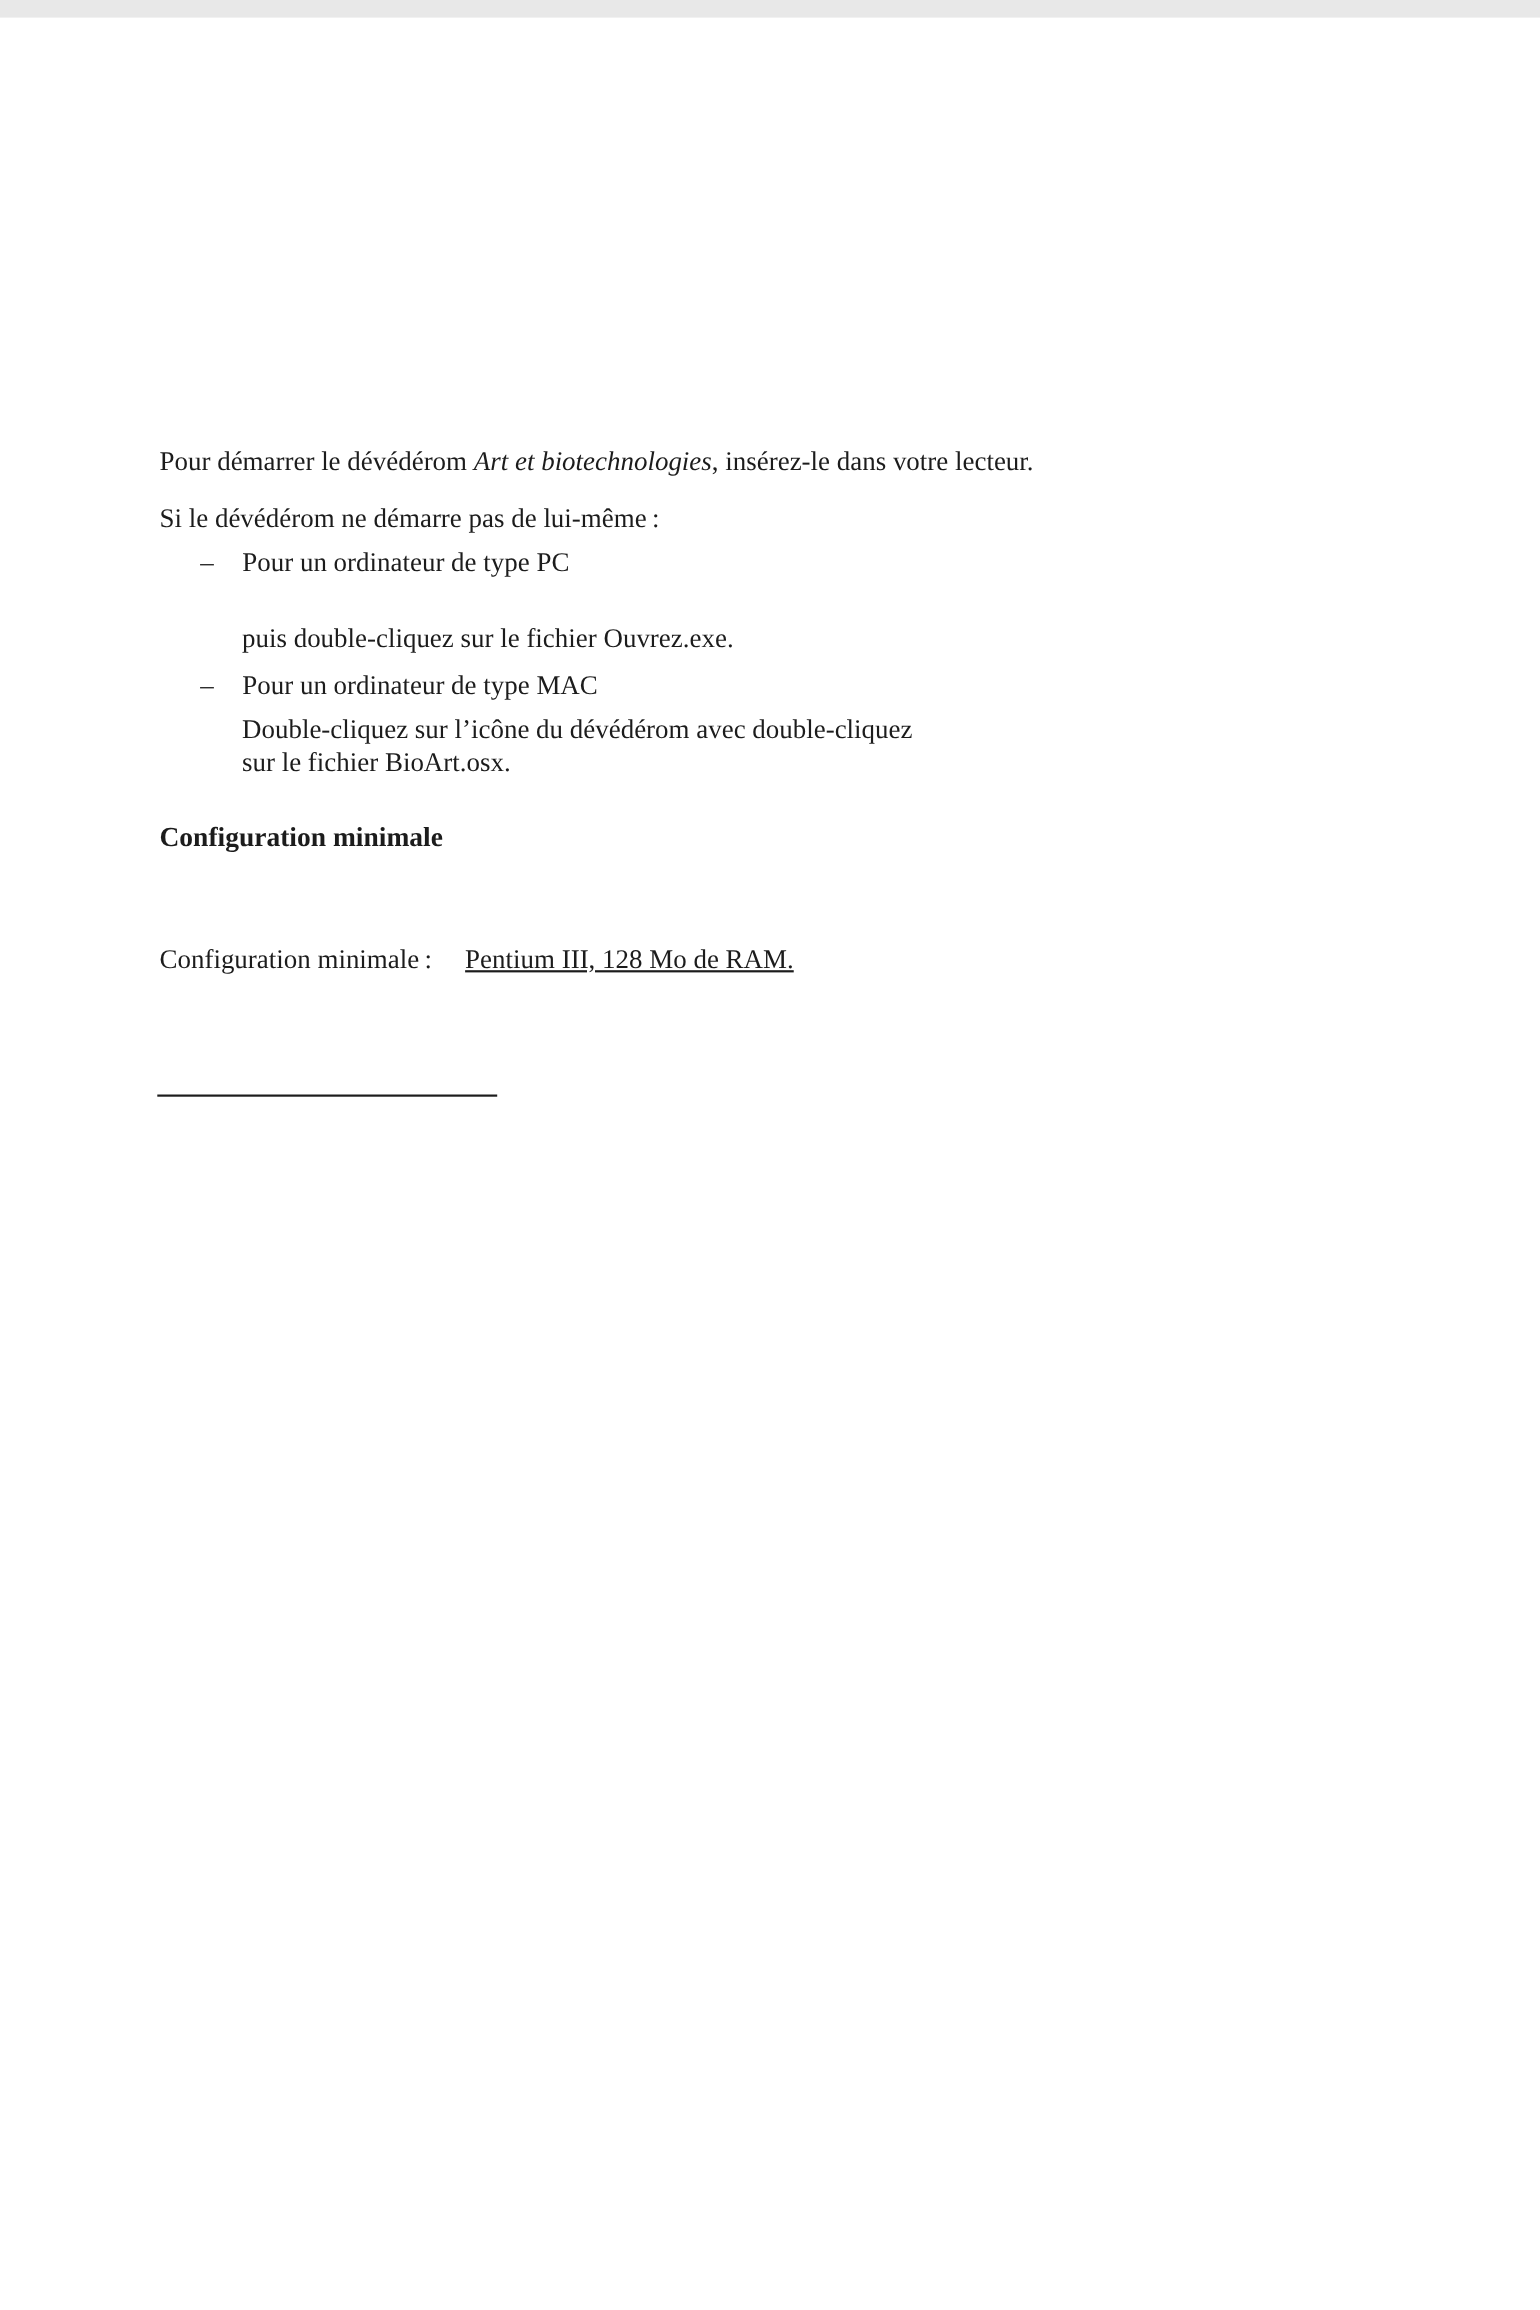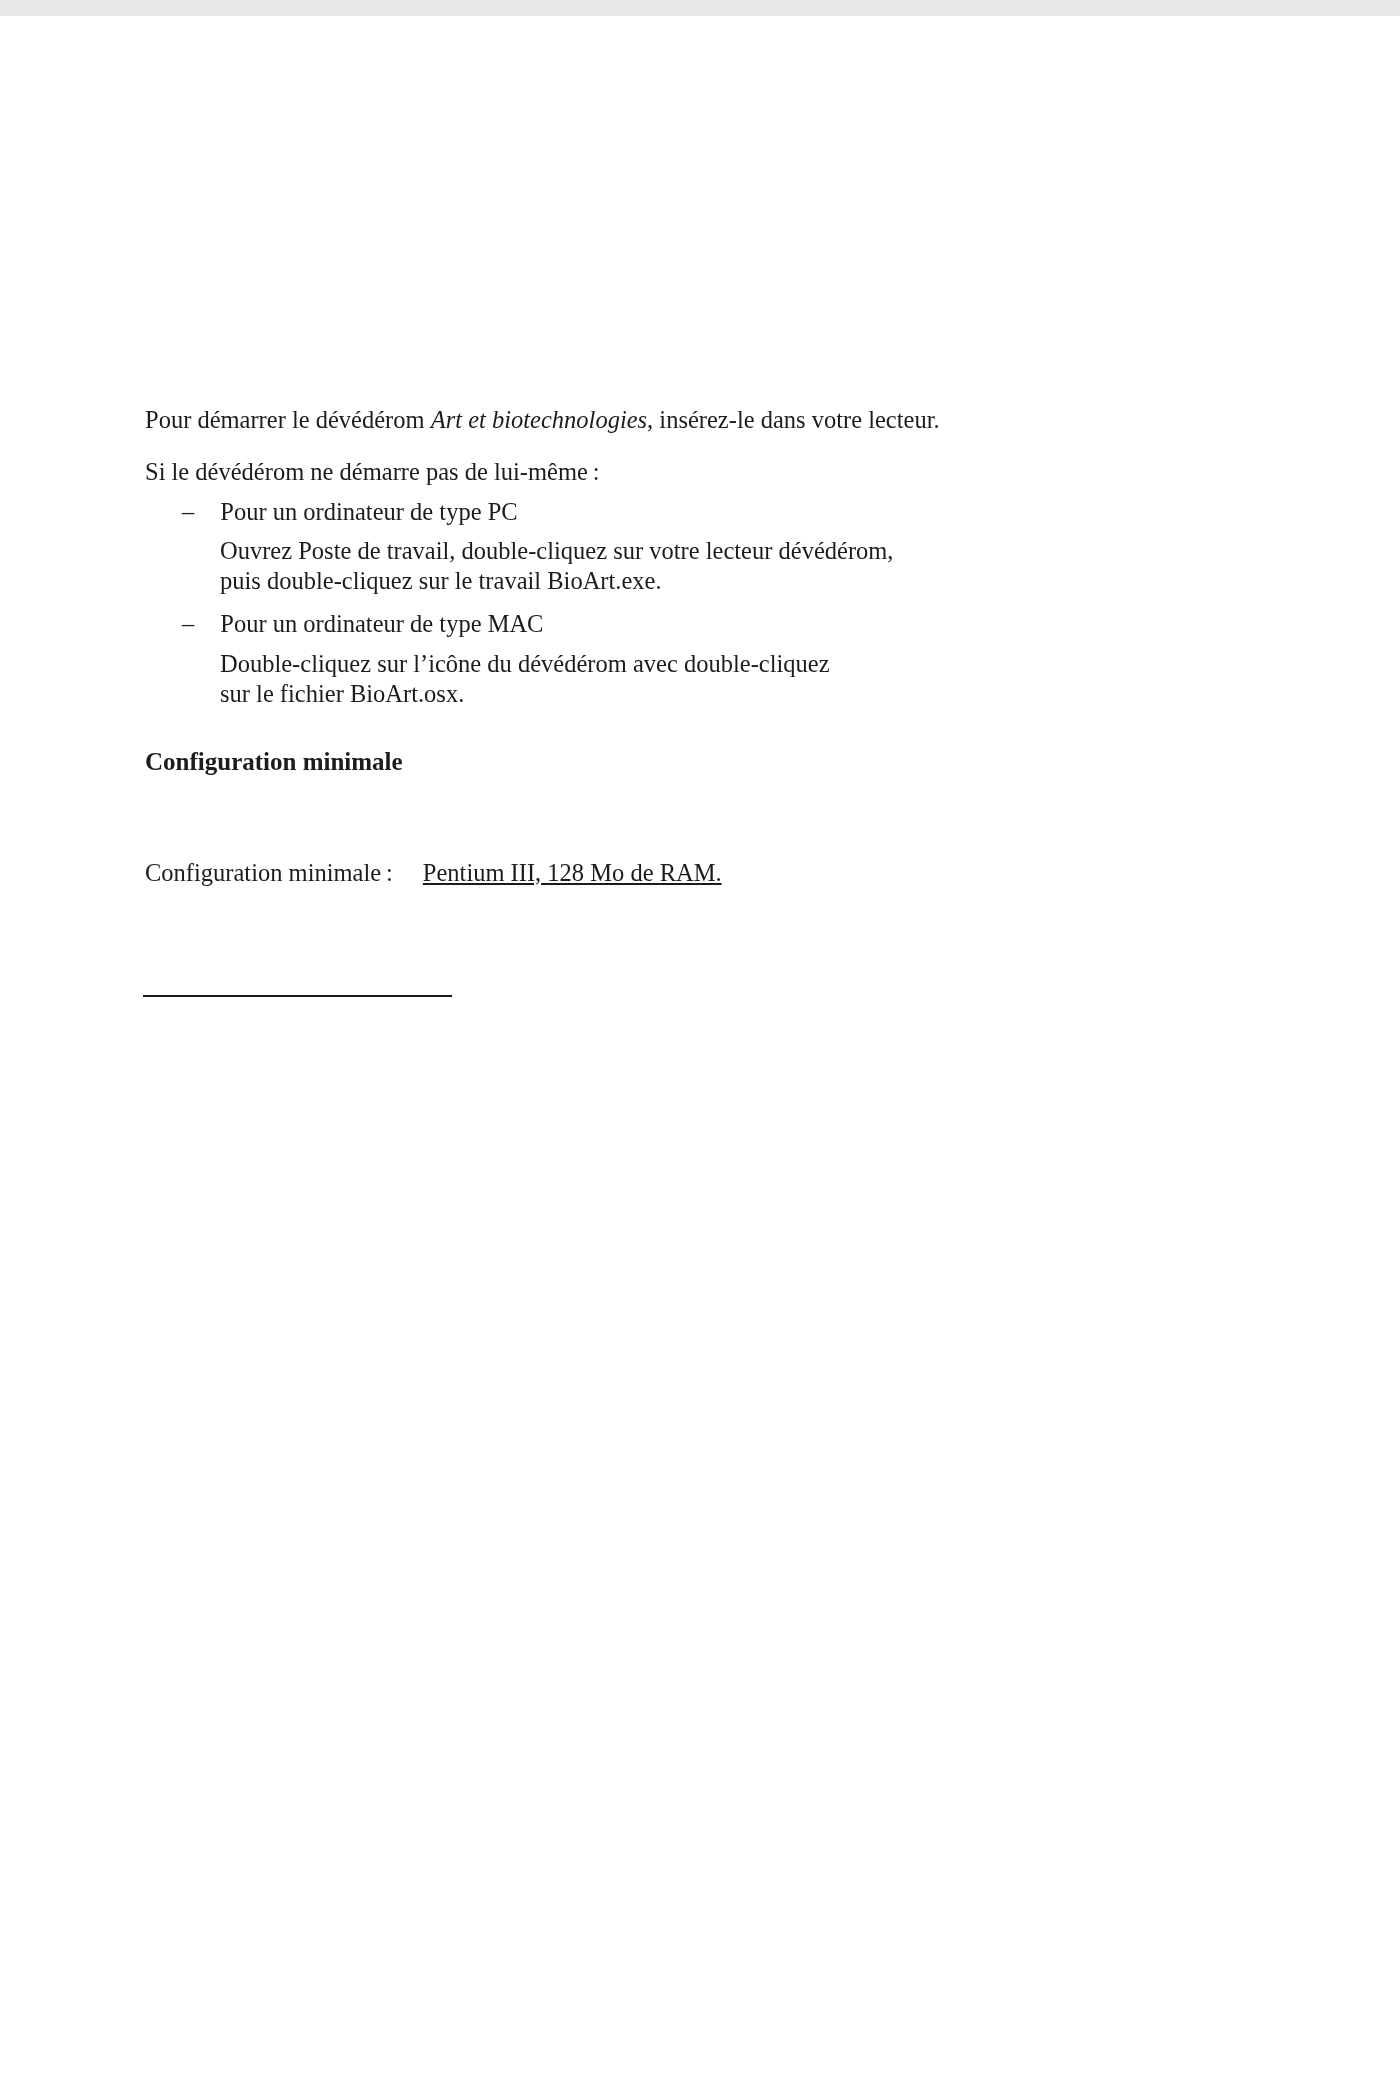--- a/index.html
+++ b/index.html
@@ -42,22 +42,21 @@
 </head>
 <body>
 
 <div class="page">
 
   <div class="line" style="top:392px"><span>Pour démarrer le dévédérom </span><span class="italic">Art et biotechnologies</span><span>, insérez-le dans votre lecteur.</span></div>
 
   <div class="line" style="top:444px">Si le dévédérom ne démarre pas de lui-même :</div>
 
   <div class="line bullet-line" style="top:484px"><span>–</span><span class="bullet-title">Pour un ordinateur de type PC</span></div>
-  <div class="line indent" style="top:523px">Ouvrez Poste de travail, double-cliquez sur votre lecteur dévédérom,</div>
-  <div class="line indent" style="top:553px">puis double-cliquez sur le travail BioArt.exe.</div>
+  <div class="line indent" style="top:553px">puis double-cliquez sur le fichier Ouvrez.exe.</div>
 
   <div class="line bullet-line" style="top:596px"><span>–</span><span class="bullet-title">Pour un ordinateur de type MAC</span></div>
   <div class="line indent" style="top:636px">Double-cliquez sur l’icône du dévédérom avec double-cliquez</div>
   <div class="line indent" style="top:666px">sur le fichier BioArt.osx.</div>
 
   <div class="line heading" style="top:733px">Configuration minimale</div>
 
 
   <div class="line" style="top:845px"><span>Configuration minimale :</span><span class="value-gap">Pentium III, 128 Mo de RAM.</span></div>
 

